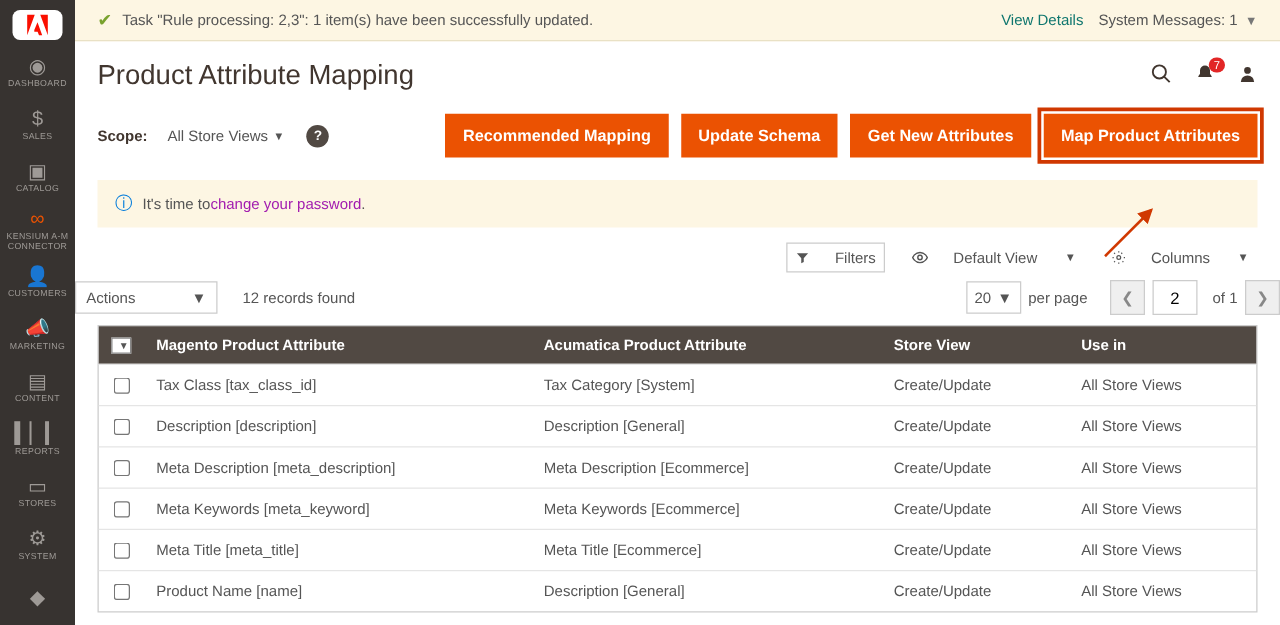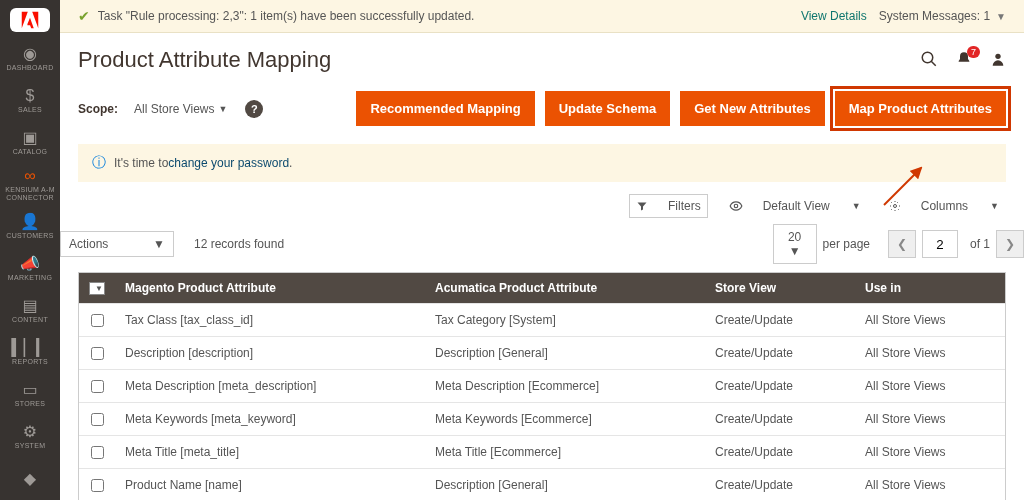--- a/index.html
+++ b/index.html
@@ -37,32 +37,32 @@
 .help { width: 18px; height: 18px; border-radius: 50%; background: #514943; color: #fff; font-size: 11px; display: flex; align-items: center; justify-content: center; margin-left: 8px; cursor: pointer; font-weight: bold; }
 .toolbar .spacer { flex: 1; }
 .btn-primary { background: #eb5202; color: #fff; border: none; padding: 10px 14px; font-size: 13px; font-weight: 600; cursor: pointer; }
 .btn-primary.hl { outline: 3px solid #d03801; outline-offset: 2px; position: relative; }
 
 .arrow { position: absolute; right: 95px; top: 160px; width: 50px; height: 50px; pointer-events: none; }
 .arrow svg { width: 100%; height: 100%; }
 
 .alert-info { margin: 0 18px 12px; background: #fdf6e3; padding: 10px 14px; font-size: 12px; color: #555; display: flex; align-items: center; }
 .alert-info .info { color: #007bdb; margin-right: 8px; font-size: 14px; }
-.alert-info a { color: #0c4a6e; text-decoration: none; }
+.alert-info a { color: #a21caf; text-decoration: none; }
 
 .grid-controls { padding: 0 18px 6px; display: flex; align-items: center; justify-content: flex-end; gap: 14px; font-size: 12px; color: #555; }
 .ctrl { display: inline-flex; align-items: center; gap: 20px; border: 1px solid transparent; padding: 4px 6px; cursor: pointer; }
 .ctrl.bordered { border-color: #ccc; }
 .ctrl .caret { font-size: 9px; margin-left: 2px; }
 
 .grid-bar { padding: 0 0 8px; display: flex; align-items: center; font-size: 12px; color: #555; }
 .actions-dd { border: 1px solid #ccc; padding: 5px 8px; width: 114px; display: flex; justify-content: space-between; align-items: center; cursor: pointer; }
 .records { margin-left: 20px; }
 .grid-bar .spacer { flex: 1; }
-.perpage { border: 1px solid #ccc; padding: 5px 6px; width: 44px; display: flex; justify-content: space-between; align-items: center; margin-right: 6px; flex-direction: column; }
+.perpage { border: 1px solid #ccc; padding: 5px 6px; width: 44px; display: flex; justify-content: space-between; align-items: center; margin-right: 6px; }
 .pglabel { margin-right: 18px; }
 .pgbtn { border: 1px solid #ccc; width: 28px; height: 28px; display: flex; align-items: center; justify-content: center; cursor: pointer; background: #efefef; color: #888; }
 .pgnum { border: 1px solid #ccc; width: 36px; height: 28px; text-align: center; margin: 0 6px; }
 .of { margin: 0 6px; }
 
 .grid { margin: 0 18px; border: 1px solid #ccc; }
 .ghead { background: #514943; color: #fff; display: flex; font-size: 12px; font-weight: 600; }
 .gcell { padding: 8px 10px; }
 .c-chk { width: 36px; display:flex; align-items:center; justify-content:center; }
 .c-chk .hdr-chk { width:18px; height:13px; background:#fff; border:1px solid #888; display:flex; align-items:center; justify-content:flex-end; padding-right:1px; }

